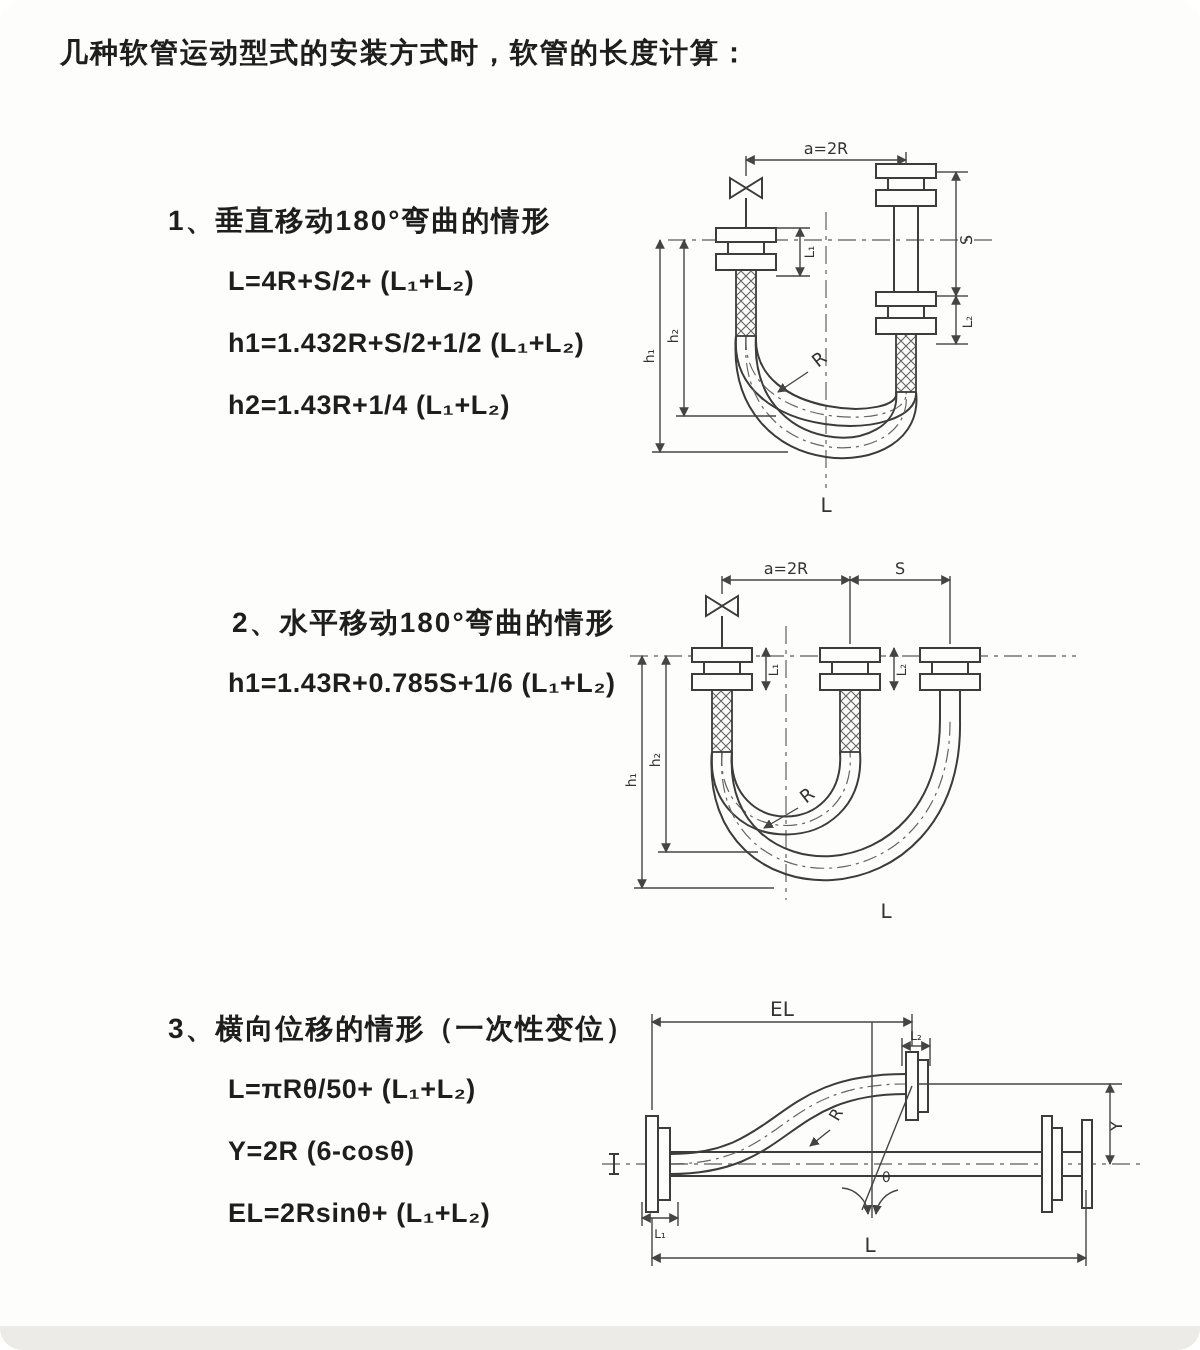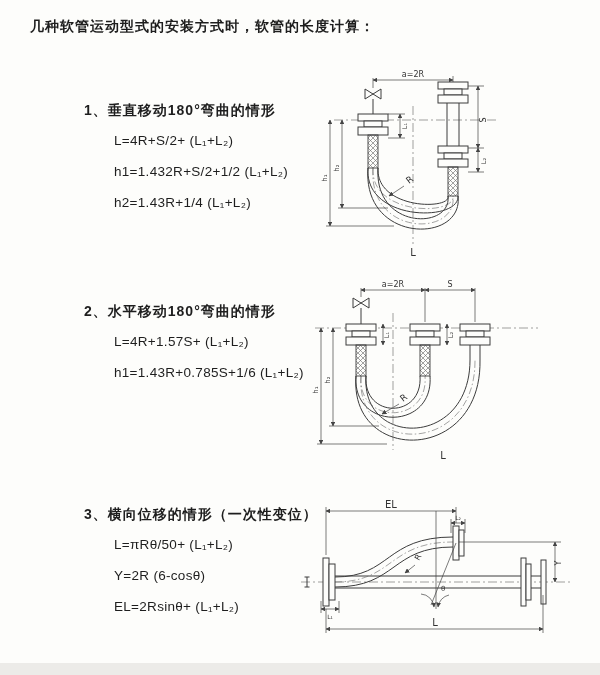--- a/index.html
+++ b/index.html
@@ -1,23 +1,23 @@
 <!DOCTYPE html>
 <html><head>
 <meta charset="utf-8">
 <style>
   html,body{margin:0;padding:0;background:#ffffff;}
   .page{
     position:relative;width:600px;height:675px;background:#fdfdfb;
-    font-family:"Liberation Sans","DejaVu Sans",sans-serif;color:#1e1e1e;overflow:hidden;
+    font-family:"Liberation Sans","DejaVu Sans",sans-serif;color:#1e1e1e;overflow:hidden;border-radius:11px;
   }
   .title{position:absolute;left:30px;top:18px;font-size:14px;font-weight:700;letter-spacing:1px;}
   .section{position:absolute;left:44px;margin-left:40px;}
   .sec-heading{font-size:14px;font-weight:700;letter-spacing:1px;margin:0 0 13px 0;}
-  .formula{font-size:13.5px;font-weight:400;margin:0 0 16px 30px;letter-spacing:0.3px;white-space:pre;}
+  .formula{font-size:13.5px;font-weight:700;margin:0 0 16px 30px;letter-spacing:0.3px;white-space:pre;}
   .diag{position:absolute;}
   .diag text{font-family:"DejaVu Sans","Liberation Sans",sans-serif;fill:#333;}
   .ln{stroke:#3c3c3c;stroke-width:1;fill:none;}
   .thin{stroke:#444;stroke-width:0.7;fill:none;}
   .dim{stroke:#444;stroke-width:0.7;fill:none;}
   .phantom{stroke:#777;stroke-width:0.7;fill:none;stroke-dasharray:9 3 2 3;}
   .hosedash{stroke:#666;stroke-width:0.6;fill:none;stroke-dasharray:7 2.5 1.5 2.5;}
   .fitting{fill:#fdfdfb;stroke:#3c3c3c;stroke-width:1;}
   .hatchbox{stroke:#3c3c3c;stroke-width:0.9;}
   .bottom-strip{position:absolute;left:0;bottom:0;width:600px;height:12px;background:#ecebe8;}
@@ -109,23 +109,22 @@
       <line class="dim" x1="30" y1="140" x2="80" y2="140"></line>
       <text x="31" y="100" font-size="7" text-anchor="middle" transform="rotate(-90 31 100)">h₂</text>
 
       <line class="dim" x1="96" y1="118" x2="81" y2="128" marker-end="url(#ar1)"></line>
       <text x="101" y="116" font-size="9" transform="rotate(-38 101 116)">R</text>
 
       <text x="105" y="188" font-size="10" text-anchor="middle">L</text>
     </g>
   </svg>
 
-  <div class="section" style="top:303px;">
+  <div class="section" style="top:303px;text-align:right;">
     <div class="sec-heading">2、水平移动180°弯曲的情形</div>
-    <div class="formula">L=4R+1.57S+ (L₁+L₂)</div>
     <div class="formula">h1=1.43R+0.785S+1/6 (L₁+L₂)</div>
   </div>
 
   <svg class="diag" style="left:303px;top:278px;" width="297" height="185" viewBox="0 0 297 185">
     <defs>
       <marker id="ar2" viewBox="0 0 10 10" refX="9" refY="5" markerWidth="7" markerHeight="7" orient="auto-start-reverse">
         <path d="M0,0 L10,5 L0,10 z" fill="#444"></path>
       </marker>
       <pattern id="xh2" width="5" height="5" patternUnits="userSpaceOnUse">
         <path d="M0,0 L5,5 M5,0 L0,5" stroke="#666" stroke-width="0.6"></path>

